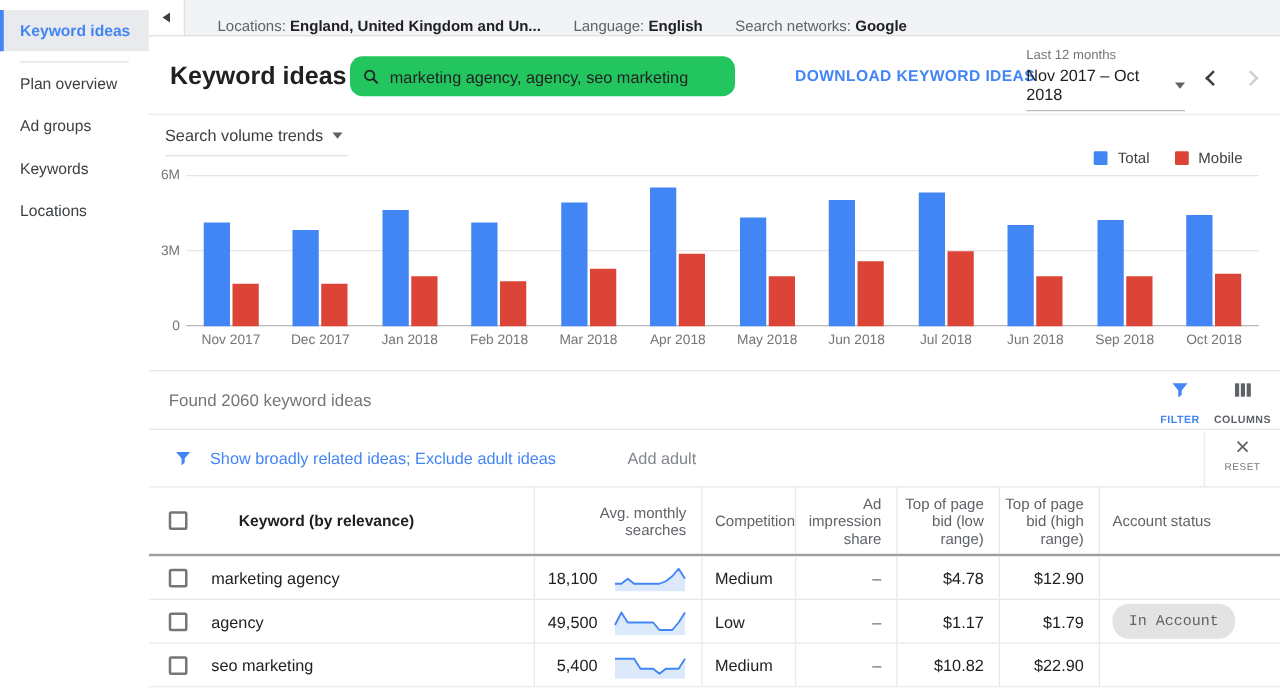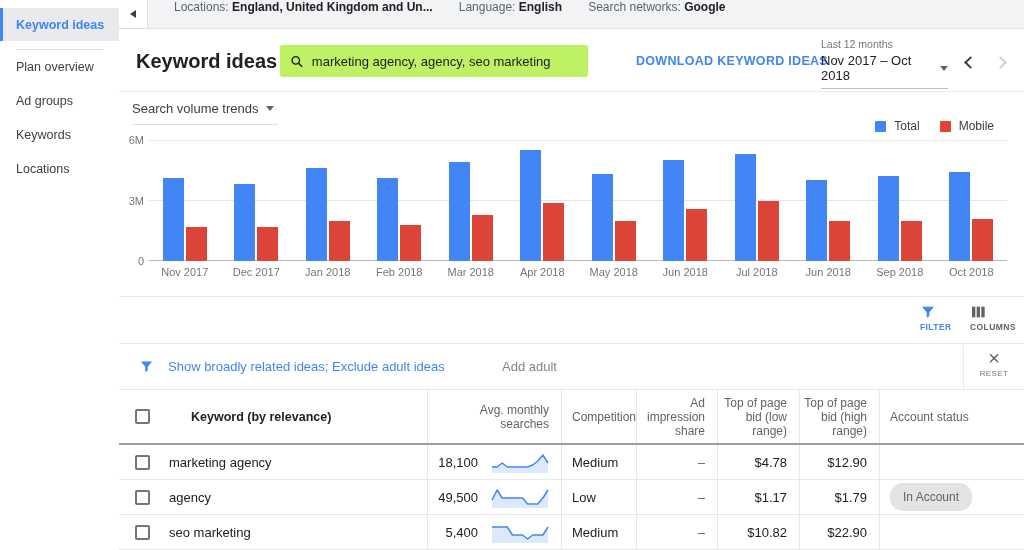--- a/index.html
+++ b/index.html
@@ -13,32 +13,32 @@
   .side-active { margin-top:8px; height:33px; display:flex; align-items:center;
     background:#e8eaed; border-left:3px solid #4285f4; padding-left:13px;
     color:#4285f4; font-size:12.5px; font-weight:700; cursor:pointer; }
   .side-divider { margin:8px 16px 0 16px; border-top:1px solid #e0e0e0; }
   .side-item { height:34px; display:flex; align-items:center; padding-left:16px;
     color:#3c4043; font-size:12.5px; cursor:pointer; }
   
   .main { position:absolute; left:119px; top:0; width:905px; height:550px; }
   
   .topbar { position:absolute; left:0; top:0; width:100%; height:29px; background:#f1f3f4;
-    border-bottom:1px solid #e0e0e0; display:flex; align-items:flex-start; }
+    border-bottom:1px solid #e0e0e0; display:flex; align-items:flex-end; }
   .collapse-btn { width:29px; height:28px; background:#fff; border-right:1px solid #e0e0e0;
     display:flex; align-items:center; justify-content:center; cursor:pointer; flex:0 0 auto; }
   .tri-left { width:0; height:0; border-top:4px solid transparent; border-bottom:4px solid transparent;
     border-right:6px solid #3c4043; }
   .topbar-item { margin-left:26px; font-size:12px; color:#5f6368; white-space:nowrap; }
   .topbar-item b { color:#202124; font-weight:700; }
   
   .page-header { position:absolute; left:0; top:30px; width:100%; height:62px; border-bottom:1px solid #ebebeb; }
   .page-title { position:absolute; left:17px; top:20px; font-size:20px; font-weight:700; color:#212121; }
-  .searchbox { position:absolute; left:161px; top:15px; width:308px; height:32px; background:#bef264;
-    border-radius:2px; display:flex; align-items:center; padding:0 10px; }
+  .searchbox { position:absolute; left:161px; top:15px; width:308px; height:32px; background:#22c55e;
+    border-radius:10px; display:flex; align-items:center; padding:0 10px; }
   .searchbox input { border:none; background:transparent; outline:none; font-size:13px; color:#212121;
     font-family:inherit; width:100%; margin-left:8px; }
   .download-link { position:absolute; left:517px; top:24px; color:#4285f4; font-size:12.5px;
     font-weight:700; letter-spacing:.3px; cursor:pointer; white-space:nowrap; }
   .daterange { position:absolute; left:702px; top:8px; width:127px; cursor:pointer; }
   .daterange .dr-label { font-size:10.5px; color:#757575; margin-bottom:3px; }
   .dr-value { display:flex; align-items:center; justify-content:space-between; font-size:13px;
     color:#202124; border-bottom:1px solid #bdbdbd; padding-bottom:5px; }
   .caret { width:0; height:0; border-left:4px solid transparent; border-right:4px solid transparent;
     border-top:5px solid #5f6368; display:inline-block; }
@@ -58,21 +58,21 @@
   .axisline { position:absolute; left:0; bottom:0; width:100%; height:1px; background:#b7b7b7; }
   .bar-group { flex:1; display:flex; align-items:flex-end; justify-content:center; gap:2px; height:100%; position:relative; z-index:2; }
   .bar { width:21px; }
   .months { position:absolute; left:30px; top:173px; width:858px; display:flex; }
   .month-label { flex:1; text-align:center; font-size:11px; color:#757575; }
   
   .found-row { position:absolute; left:0; top:296px; width:100%; height:48px;
     border-top:1px solid #e8e8e8; border-bottom:1px solid #e8e8e8; }
   .found-text { position:absolute; left:16px; top:16px; font-size:13.5px; color:#757575; }
   .tool-btn { position:absolute; top:7px; width:48px; display:flex; flex-direction:column;
-    align-items:flex-start; gap:2px; cursor:pointer; }
+    align-items:center; gap:10px; cursor:pointer; }
   .tool-btn .tb-label { font-size:8.5px; letter-spacing:.4px; font-weight:700; }
   .btn-filter { right:56px; color:#4285f4; }
   .btn-columns { right:6px; color:#5f6368;margin-left:16px; }
   
   .filter-row { position:absolute; left:0; top:345px; width:100%; height:44px; }
   .filter-row .funnel { position:absolute; left:20px; top:14px; }
   .filter-link { position:absolute; left:49px; top:14px; font-size:13px; color:#4285f4; cursor:pointer; white-space:nowrap; }
   .add-filter { position:absolute; left:383px; top:14px; font-size:13px; color:#80868b; cursor:pointer; }
   .reset-btn { position:absolute; right:0; top:0; width:61px; height:44px; border-left:1px solid #ebebeb;
     display:flex; flex-direction:column; align-items:center; cursor:pointer; }
@@ -88,21 +88,21 @@
   .c-right { justify-content:flex-end; text-align:right; padding-right:12px; }
   .c-left { justify-content:flex-start; padding-left:10px; }
   .th-keyword { color:#202124; font-weight:700; font-size:12.5px;padding-left:24px; }
   .checkbox { width:15px; height:15px; border:2px solid #757575; border-radius:2px;
     margin-left:16px; cursor:pointer; background:#fff; }
   .kw-cell { font-size:13px; color:#202124; padding-left:2px; }
   .avg-cell { gap:13px; }
   .avg-val { font-size:13px; color:#202124; }
   .data-cell { font-size:13px; color:#202124; }
   .dash { color:#5f6368; }
-  .pill { background:#e3e3e3; color:#5f6368; font-size:12px; border-radius:13px; padding:7px 13px; white-space:nowrap; }
+  .pill { background:#e3e3e3; color:#5f6368; font-size:12px; border-radius:13px; padding:7px 13px; white-space:nowrap;font-family:Liberation Mono, monospace; }
   svg.icon { display:block; }
 </style>
 </head>
 <body>
 
 <div class="sidebar">
   <div class="side-active">
     <span>Keyword ideas</span>
   </div>
   <div class="side-divider"></div>
@@ -242,20 +242,21 @@
         <div class="month-label">May 2018</div>
         <div class="month-label">Jun 2018</div>
         <div class="month-label">Jul 2018</div>
         <div class="month-label">Jun 2018</div>
         <div class="month-label">Sep 2018</div>
         <div class="month-label">Oct 2018</div>
       </div>
   </div>
 
   <div class="found-row">
+    <div class="found-text">Found 2060 keyword ideas</div>
     <div class="tool-btn btn-filter">
       <svg class="icon" width="16" height="16" viewBox="0 0 24 24">
         <path d="M3 4h18l-7 8.5v5.5l-4 3v-8.5z" fill="#4285f4"></path>
       </svg>
       <span class="tb-label">FILTER</span>
     </div>
     <div class="tool-btn btn-columns">
       <svg class="icon" width="16" height="16" viewBox="0 0 24 24">
         <rect x="3" y="4" width="5" height="16" fill="#5f6368"></rect>
         <rect x="10" y="4" width="5" height="16" fill="#5f6368"></rect>

